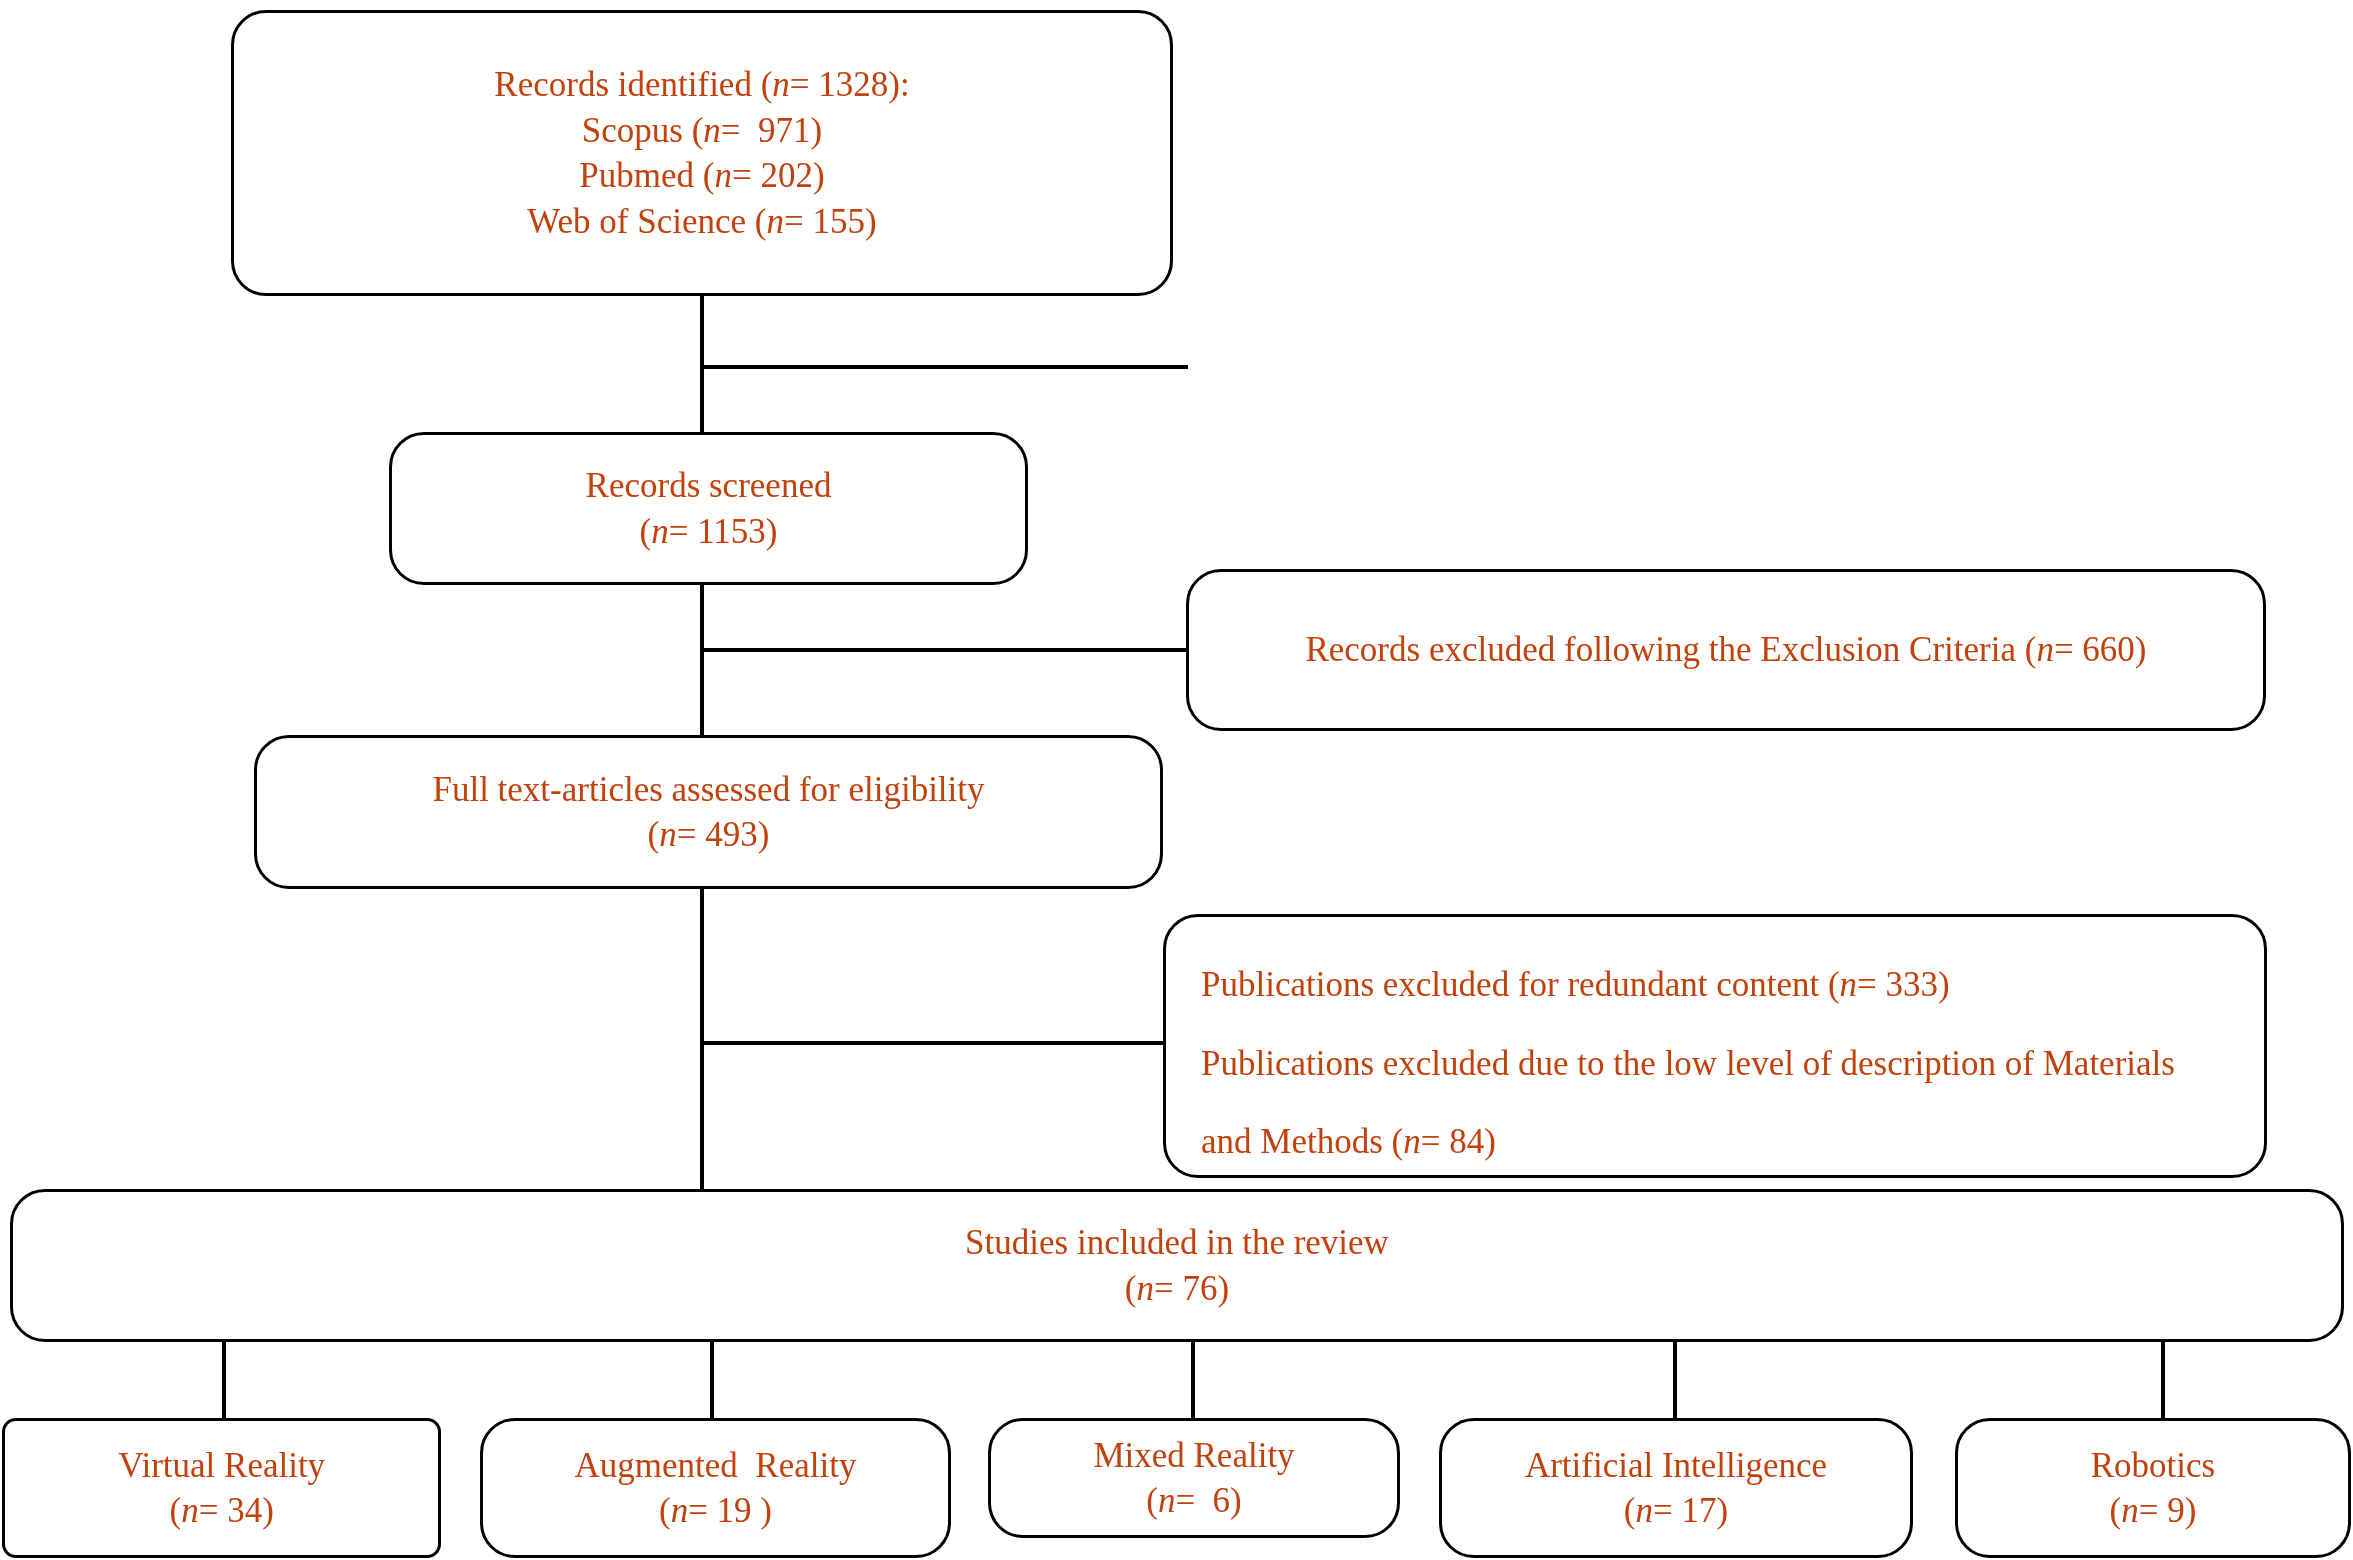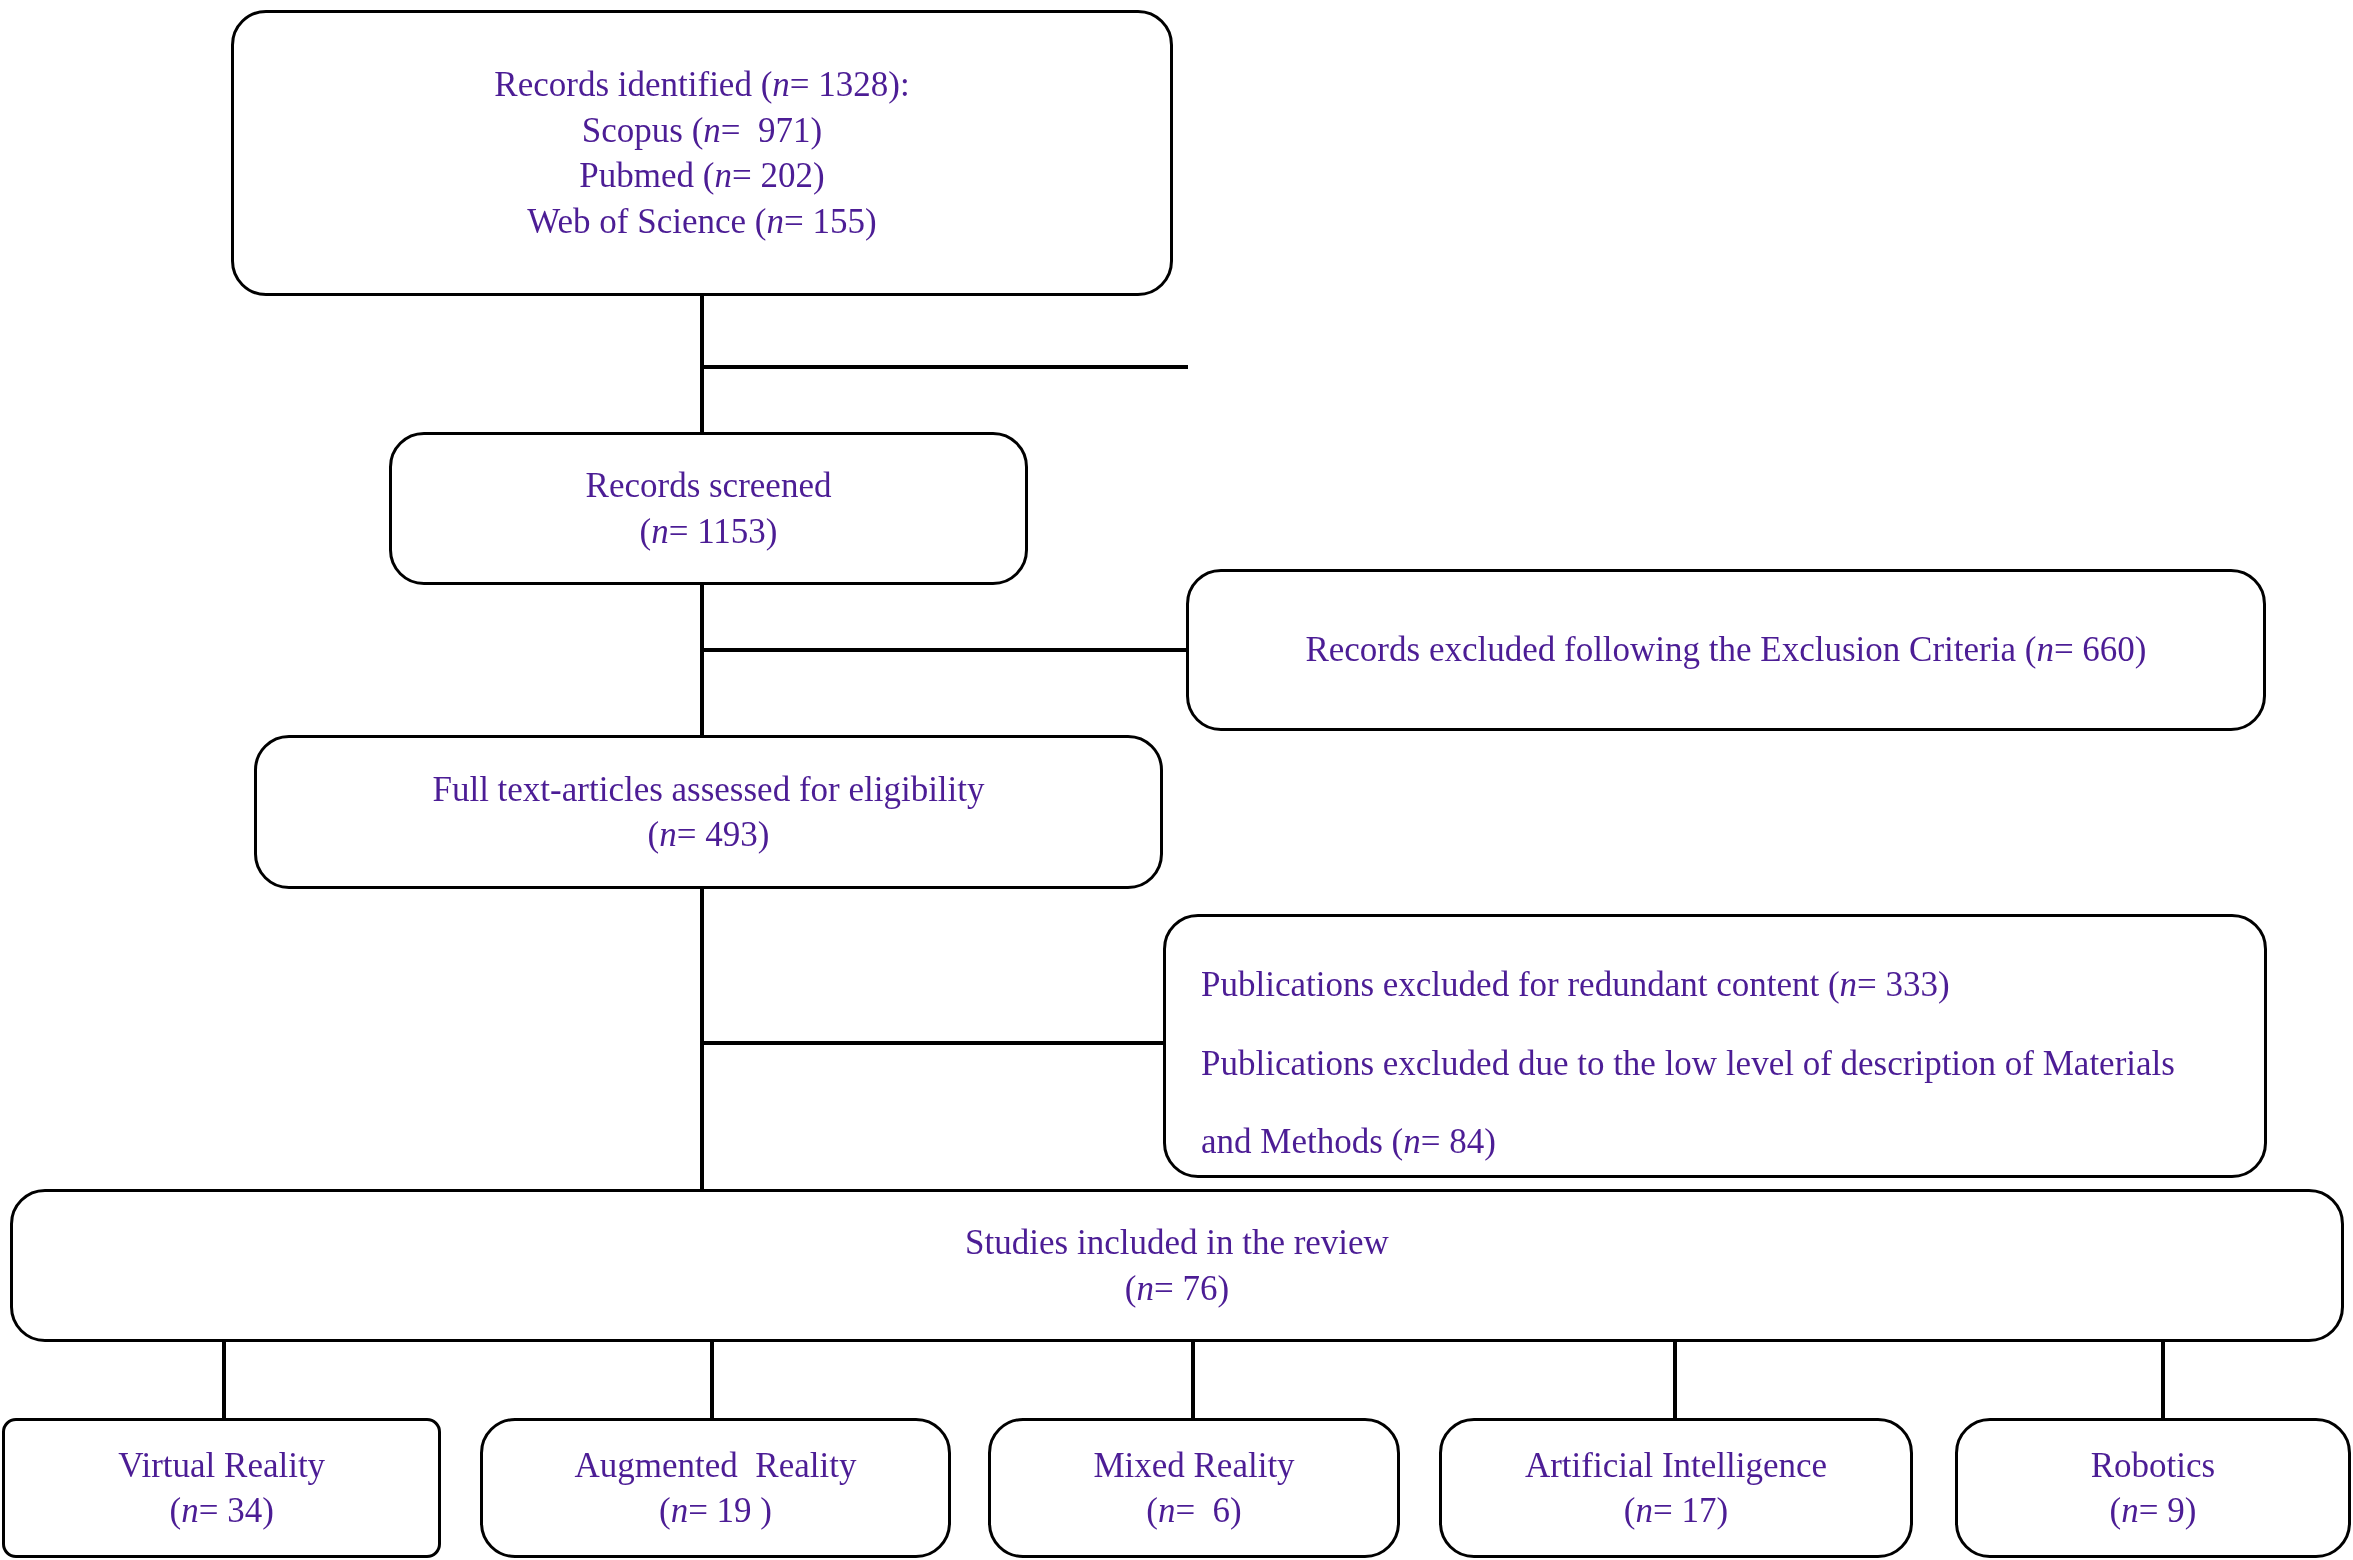--- a/index.html
+++ b/index.html
@@ -27,21 +27,21 @@
     flex-direction: column;
     justify-content: center;
     z-index: 5;
   }
   .node.center { align-items: center; text-align: center; }
   .node.left   { align-items: flex-start; text-align: left; }
   .node .line {
     display: block;
     font-size: 35px;
     line-height: 1.30;
-    color: #4c1d95;
+    color: #c2410c;
     white-space: pre;
   }
   .node.left .line { padding-left: 35px; margin-top: 36px; }
   .node .line.tight { line-height: 1.22; }
   em.n {
     font-style: italic;
     font-family: "Liberation Serif", "DejaVu Serif", serif;
   }
   
   .conn {
@@ -111,21 +111,21 @@
   <div class="node center" style="left:2.2px; top:1418px; width:439px; height:140px;border-radius:14px;">
     <span class="line">Virtual Reality</span>
     <span class="line"><span>(</span><em class="n">n</em><span>= 34)</span></span>
   </div>
 
   <div class="node center" style="left:480px; top:1418px; width:471px; height:140px;">
     <span class="line">Augmented  Reality</span>
     <span class="line"><span>(</span><em class="n">n</em><span>= 19 )</span></span>
   </div>
 
-  <div class="node center" style="left:988px; top:1418px; width:412px; height:140px;">
+  <div class="node center" style="left:988px; top:1418px; width:412px; height:120px;">
     <span class="line">Mixed Reality</span>
     <span class="line"><span>(</span><em class="n">n</em><span>=  6)</span></span>
   </div>
 
   <div class="node center" style="left:1439px; top:1418px; width:474px; height:140px;">
     <span class="line">Artificial Intelligence</span>
     <span class="line"><span>(</span><em class="n">n</em><span>= 17)</span></span>
   </div>
 
   <div class="node center" style="left:1955px; top:1418px; width:396px; height:140px;">

